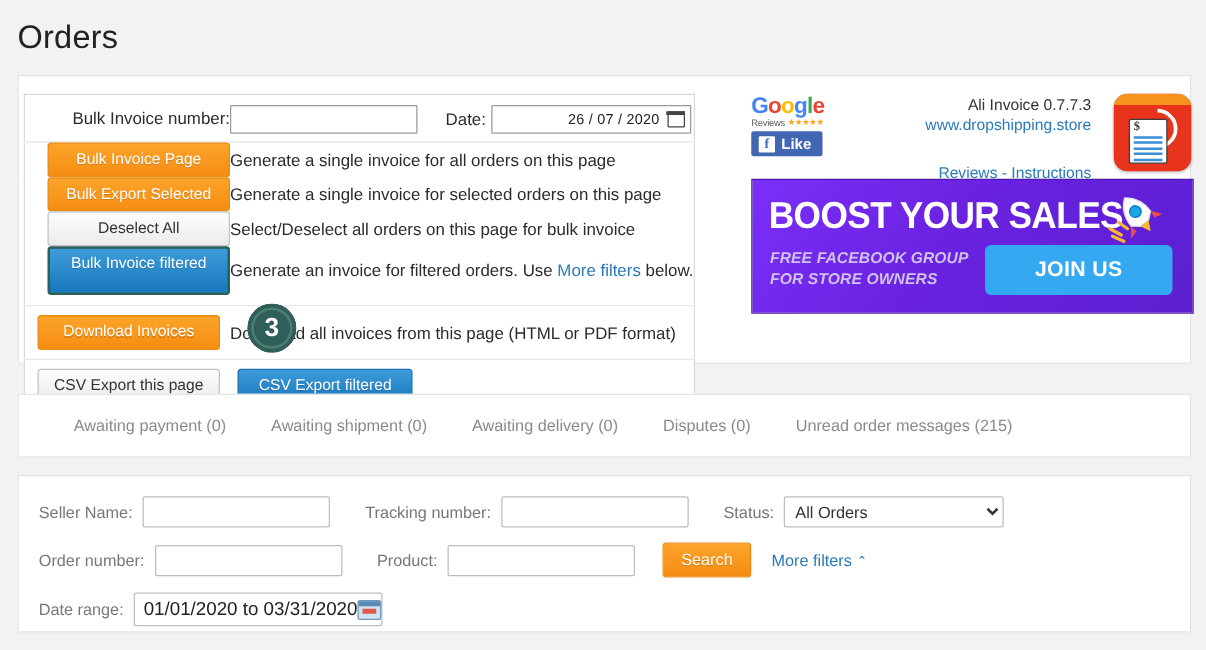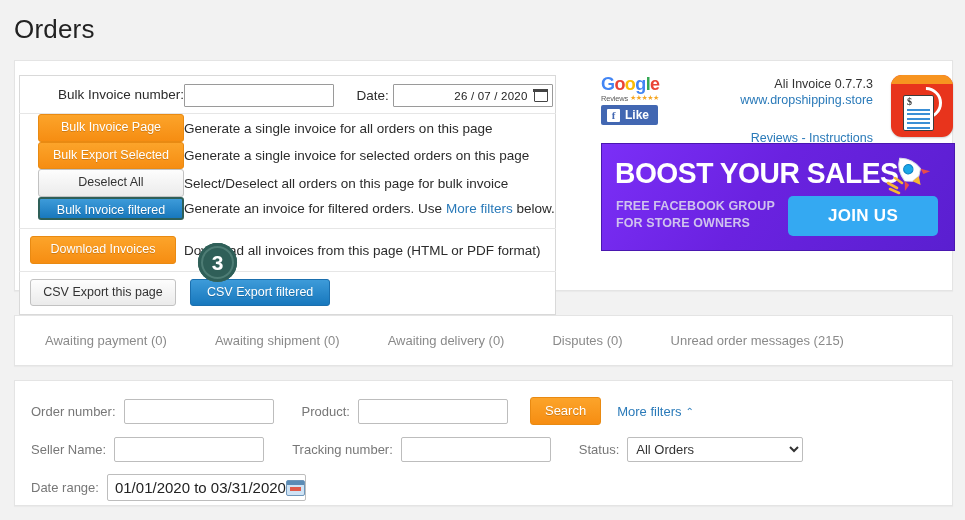--- a/index.html
+++ b/index.html
@@ -86,21 +86,21 @@
   .btn-grey{
     background:linear-gradient(#fdfdfd,#ebebeb);
     border:1px solid #c2c2c2;color:#333;
   }
   .btn-blue{
     background:linear-gradient(#3d9bd9,#1878bd);
     border:1px solid #1b6fae;color:#fff;
     text-shadow:0 1px 0 rgba(0,0,0,.18);
   }
   .btn-blue.focused{
-    border:2px solid #2e5f58;padding:5px 3px 2px;
+    border:2px solid #2e5f58;padding:5px 3px 18px;
   }
   .btn-csvfiltered{
     padding:6px 16px 7px;
   }
 
   
   .step-badge{
     position:absolute;left:183px;top:182px;width:39px;height:39px;border-radius:50%;
     background:#2f5f58;
     box-shadow:inset 0 0 0 3px #2f5f58, inset 0 0 0 5px #4d7c74;
@@ -173,33 +173,34 @@
   .promo-title{
     position:absolute;left:13px;top:12px;
     font-size:30px;font-weight:700;color:#fff;letter-spacing:-.5px;
     font-family:"Liberation Sans", sans-serif;
     transform:scaleX(.94);transform-origin:left center;
   }
   .promo-sub{
     position:absolute;left:14px;top:54px;
     font-size:12.5px;font-weight:700;color:#cfc2ee;line-height:1.32;
     letter-spacing:.1px;
+    font-style:italic;
   }
   .promo-btn{
     position:absolute;right:16px;top:52px;width:150px;height:40px;
     background:#34a9f2;border-radius:5px;
     display:flex;align-items:center;justify-content:center;
     color:#fff;font-size:17px;font-weight:700;letter-spacing:.3px;
   }
   .rocket{position:absolute;right:16px;top:8px;width:52px;height:44px;}
 
   
   .tabs{
     position:absolute;left:0;top:0;right:0;bottom:0;
-    display:flex;align-items:center;padding-left:12px;gap:12px;
+    display:flex;align-items:center;padding-left:26px;gap:0;
   }
   .tab{
     font-size:13px;color:#8a8a8a;padding:0 18px;white-space:nowrap;cursor:pointer;
   }
 
   
   .filters{position:absolute;left:16px;top:16px;right:10px;bottom:0;font-size:13px;}
   .frow{display:flex;align-items:center;margin-bottom:12px;}
   .flabel{color:#777;font-size:13px;margin-right:8px;white-space:nowrap;}
   .fin{
@@ -391,40 +392,40 @@
       <div class="tab">Awaiting delivery (0)</div>
       <div class="tab">Disputes (0)</div>
       <div class="tab">Unread order messages (215)</div>
     </div>
   </div>
 
   <div class="card" id="panel-filters">
     <div class="filters">
 
       <div class="frow">
-        <span class="flabel">Order number:</span>
-        <input class="fin" id="order-number-input" type="text" value="" style="">
-        <span class="flabel gap-l">Product:</span>
-        <input class="fin" id="product-input" type="text" value="" style="">
-        <span class="btn-search">Search</span>
-        <span class="more-filters"><span>More filters</span><span class="caret-up">⌃</span></span>
-      </div>
-
-      <div class="frow">
         <span class="flabel">Seller Name:</span>
         <input class="fin" id="seller-name-input" type="text" value="" style="">
         <span class="flabel gap-l">Tracking number:</span>
         <input class="fin" id="tracking-number-input" type="text" value="" style="">
         <span class="flabel gap-l">Status:</span>
         <select class="fsel">
           <option>All Orders</option>
         </select>
       </div>
 
       <div class="frow">
+        <span class="flabel">Order number:</span>
+        <input class="fin" id="order-number-input" type="text" value="" style="">
+        <span class="flabel gap-l">Product:</span>
+        <input class="fin" id="product-input" type="text" value="" style="">
+        <span class="btn-search">Search</span>
+        <span class="more-filters"><span>More filters</span><span class="caret-up">⌃</span></span>
+      </div>
+
+      <div class="frow">
         <span class="flabel">Date range:</span>
         <span class="daterange-box">
           <span class="daterange-val">01/01/2020 to 03/31/2020</span>
           <span class="cal-icon2"></span>
         </span>
       </div>
 
     </div>
   </div>
 

